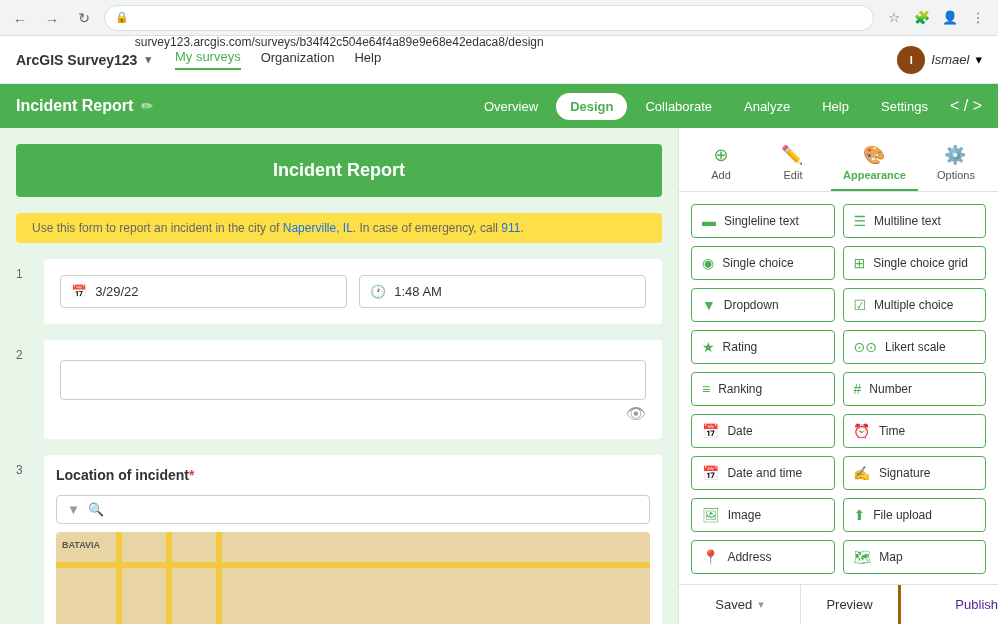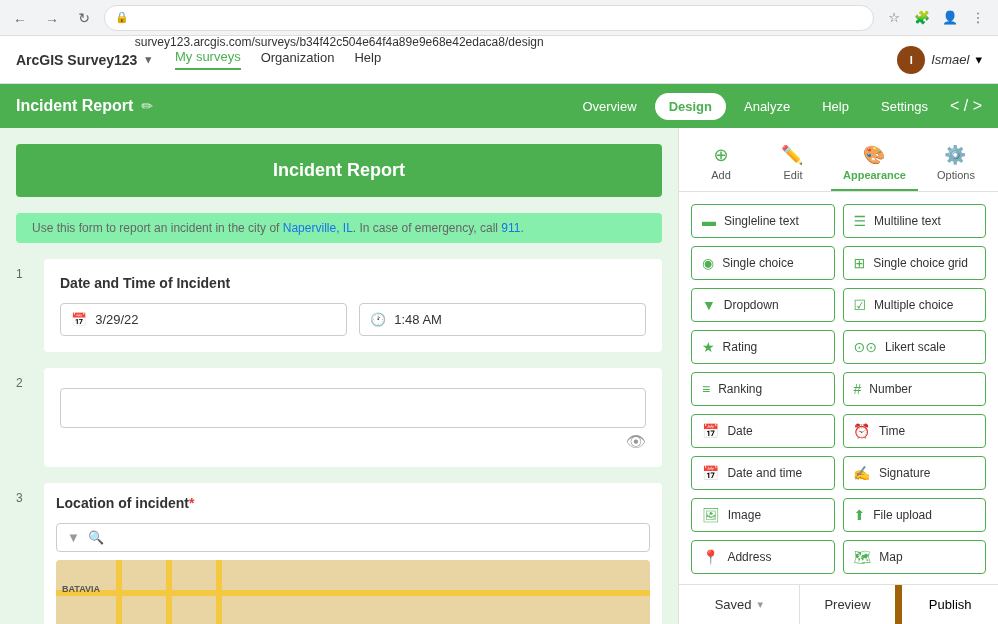--- a/index.html
+++ b/index.html
@@ -162,21 +162,21 @@
       margin-bottom: 16px;
     }
     .form-header-title {
       color: white; font-size: 18px; font-weight: 600;
     }
     .form-subtitle {
       font-size: 12px;
       color: #666;
       margin-bottom: 16px;
       padding: 8px 16px;
-      background: #86efac;
+      background: #fde047;
       border-radius: 4px;
     }
     .form-subtitle a { color: #1a73e8; text-decoration: none; }
     .question-label {
       font-size: 14px; font-weight: 600; color: #333;
       margin-bottom: 12px;
     }
     .required { color: #e53935; }
     .date-time-row {
       display: flex; gap: 12px;
@@ -284,26 +284,26 @@
       display: flex;
       align-items: stretch;
     }
     .bottom-save {
       flex: 1; display: flex; align-items: center; justify-content: center;
       gap: 6px; border-right: 1px solid #e0e0e0;
       font-size: 13px; color: #333; cursor: pointer; padding: 0 12px;
     }
     .bottom-preview {
       flex: 1; display: flex; align-items: center; justify-content: center;
-      border-right: 7px solid #a16207;
+      border-right: 3px solid #a16207;
       font-size: 13px; color: #333; cursor: pointer;
     }
     .bottom-publish {
-      flex: 1; display: flex; align-items: center; justify-content: center;
-      font-size: 13px; color: #000000; cursor: pointer; font-weight: 500;
+      flex: 1; display: flex; align-items: center; justify-content: flex-end;
+      font-size: 13px; color: #4c1d95; cursor: pointer; font-weight: 500;
     }
     .save-dropdown { color: #999; font-size: 11px; }
   </style>
 </head>
 <body>
 
 <div class="browser-bar">
   <button class="browser-nav-btn">←</button>
   <button class="browser-nav-btn">→</button>
   <button class="browser-nav-btn">↻</button>
@@ -338,20 +338,21 @@
 </div>
 
 <div class="survey-toolbar">
   <div class="survey-title-area">
     <span class="survey-title">Incident Report</span>
     <button class="edit-icon-btn">✏</button>
   </div>
   <div class="toolbar-nav">
     <button class="toolbar-nav-btn">Overview</button>
     <button class="toolbar-nav-btn active">Design</button>
+    <button class="toolbar-nav-btn">Collaborate</button>
     <button class="toolbar-nav-btn">Analyze</button>
     <button class="toolbar-nav-btn">Help</button>
     <button class="toolbar-nav-btn">Settings</button>
   </div>
   <button class="toolbar-share-btn">&lt; / &gt;</button>
 </div>
 
 <div class="main-content">
 
   <div class="survey-area">
@@ -360,21 +361,20 @@
       <span class="form-header-title">Incident Report</span>
     </div>
 
     <div class="form-subtitle">
       Use this form to report an incident in the city of <a>Naperville, IL</a>. In case of emergency, call <a>911</a>.
     </div>
 
     <div class="question-row">
       <div class="question-number">1</div>
       <div class="question-card">
-        <div class="question-label">Date and Time of Incident</div>
         <div class="date-time-row">
           <div class="date-input">
             <span class="input-icon">📅</span>
             <span>3/29/22</span>
           </div>
           <div class="time-input">
             <span class="input-icon">🕐</span>
             <span>1:48 AM</span>
           </div>
         </div>
@@ -402,21 +402,21 @@
           <span>🔍</span>
         </div>
         <div class="map-container">
 
           <div class="map-road-h" style="top:30px;"></div>
 
           <div class="map-road-v" style="left:60px;"></div>
           <div class="map-road-v" style="left:110px;"></div>
           <div class="map-road-v" style="left:160px;"></div>
 
-          <span class="map-label" style="top:24px;left:6px;text-align:center;">BATAVIA</span>
+          <span class="map-label" style="top:8px;left:6px;text-align:center;">BATAVIA</span>
 
         </div>
       </div>
     </div>
   </div>
 
   <div class="right-panel">
     <div class="panel-tabs">
       <div class="panel-tab">
         <span class="panel-tab-icon">⊕</span>

